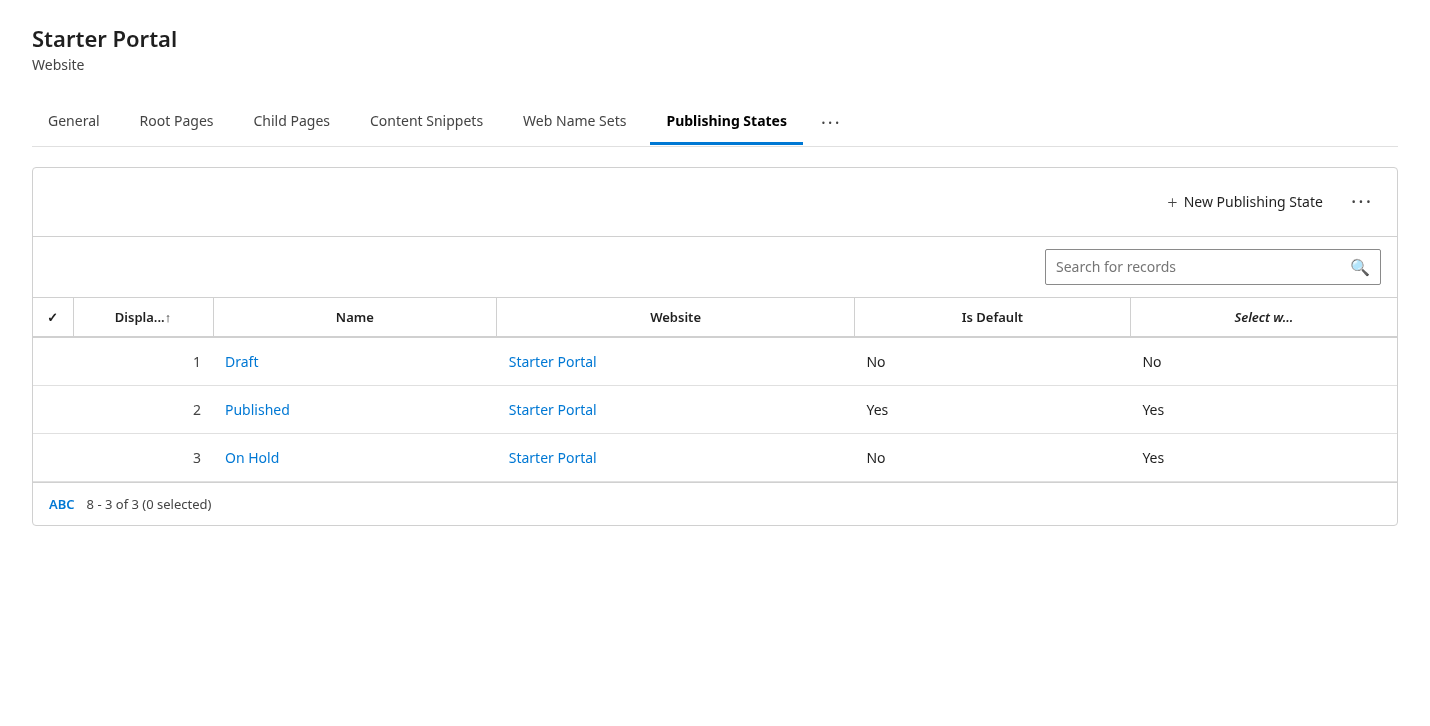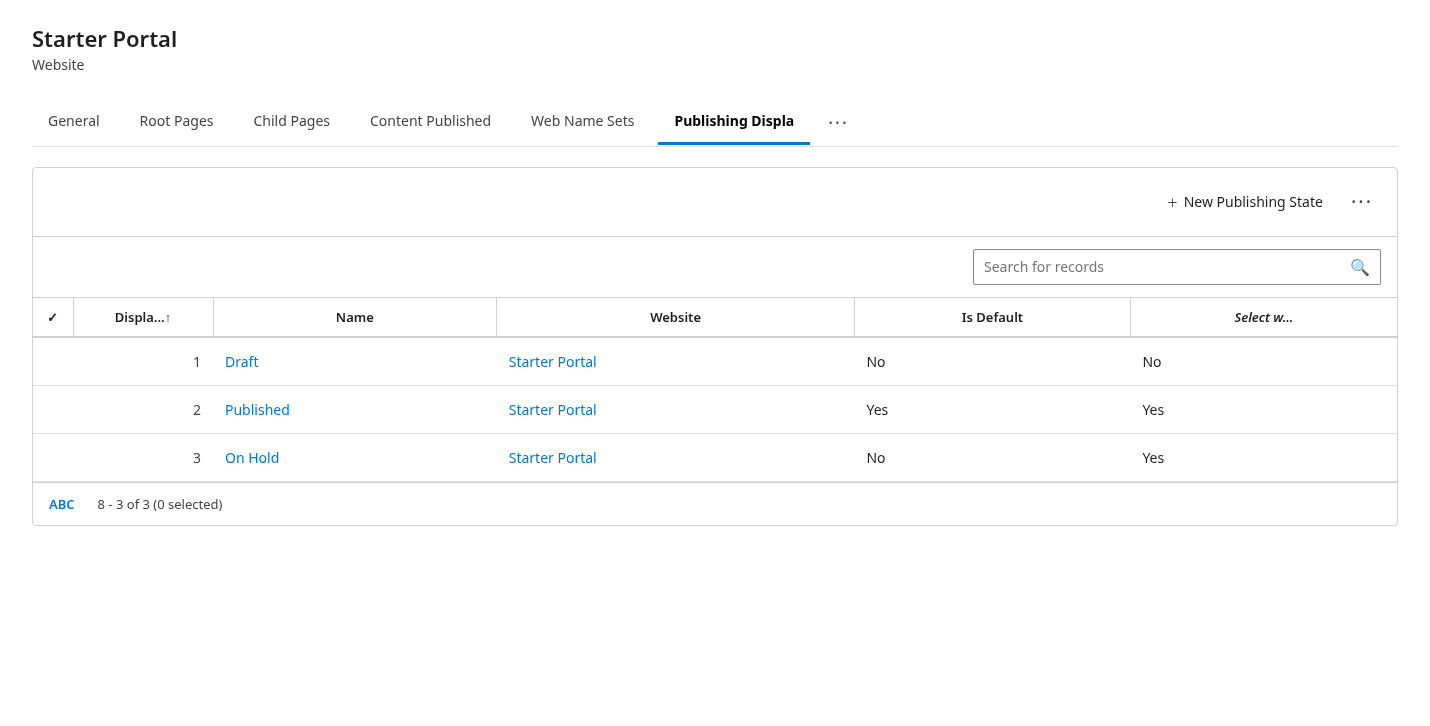--- a/index.html
+++ b/index.html
@@ -107,21 +107,21 @@
       display: flex;
       justify-content: flex-end;
       padding: 0 16px 12px 16px;
     }
 
     .search-box {
       display: flex;
       align-items: center;
       border: 1px solid #8a8a8a;
       border-radius: 2px;
-      width: 408px;
+      width: 336px;
       height: 36px;
       padding: 0 10px;
       gap: 8px;
     }
     .search-box input {
       border: none;
       outline: none;
       font-size: 14px;
       color: #666;
       flex: 1;
@@ -186,21 +186,21 @@
     .grid td a.record-link {
       color: #0078d4;
       text-decoration: none;
       cursor: pointer;
     }
 
     .grid-footer {
       display: flex;
       align-items: center;
       padding: 12px 16px;
-      gap: 23px;
+      gap: 12px;
       border-top: 1px solid #d0d0d0;
       color: #444;
       font-size: 13px;
     }
     .footer-abc {
       color: #0078d4;
       font-weight: 600;
       cursor: pointer;
     }
   </style>
@@ -209,23 +209,23 @@
 
 <div>
   <div class="page-title">Starter Portal</div>
   <div class="page-subtitle">Website</div>
 </div>
 
 <nav class="tabs">
   <div class="tab">General</div>
   <div class="tab">Root Pages</div>
   <div class="tab">Child Pages</div>
-  <div class="tab">Content Published</div>
+  <div class="tab">Content Snippets</div>
   <div class="tab">Web Name Sets</div>
-  <div class="tab active">Publishing Displa</div>
+  <div class="tab active">Publishing States</div>
   <div class="tab-more">···</div>
 </nav>
 
 <div class="content-area">
 
   <div class="toolbar">
     <button class="btn-new">
       <span class="plus-icon">+</span>
       <span>New Publishing State</span>
     </button>

